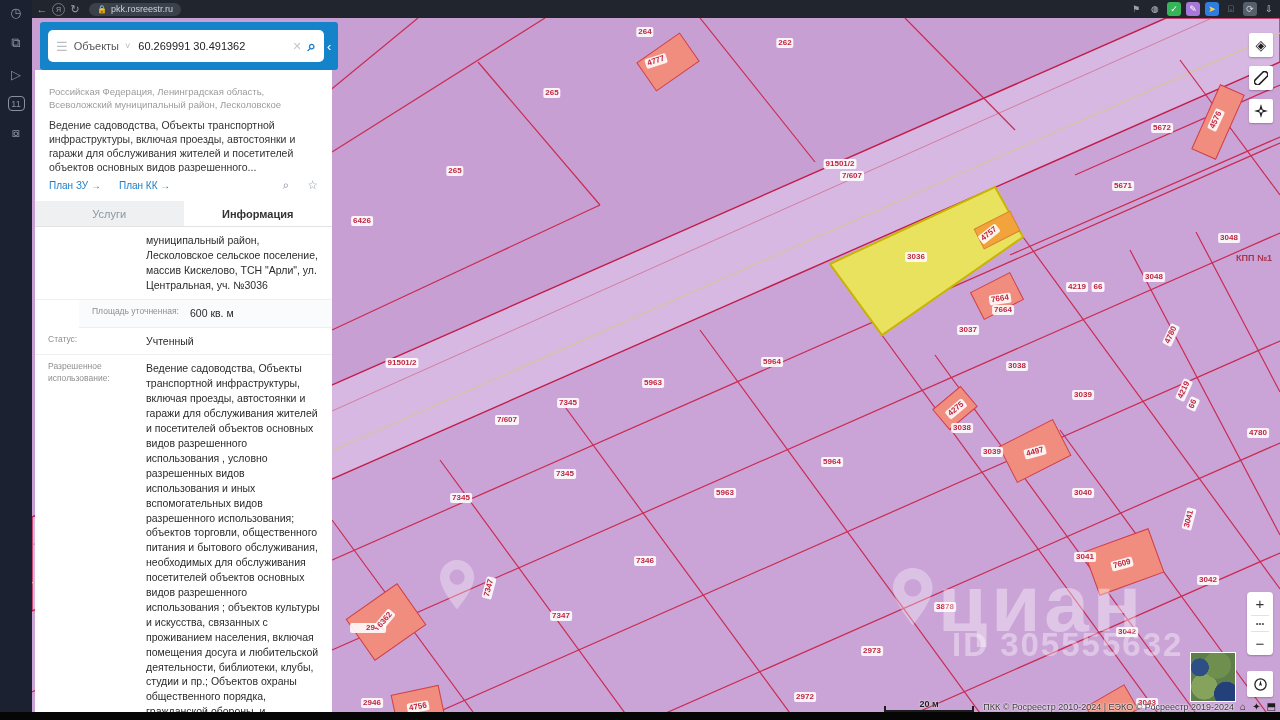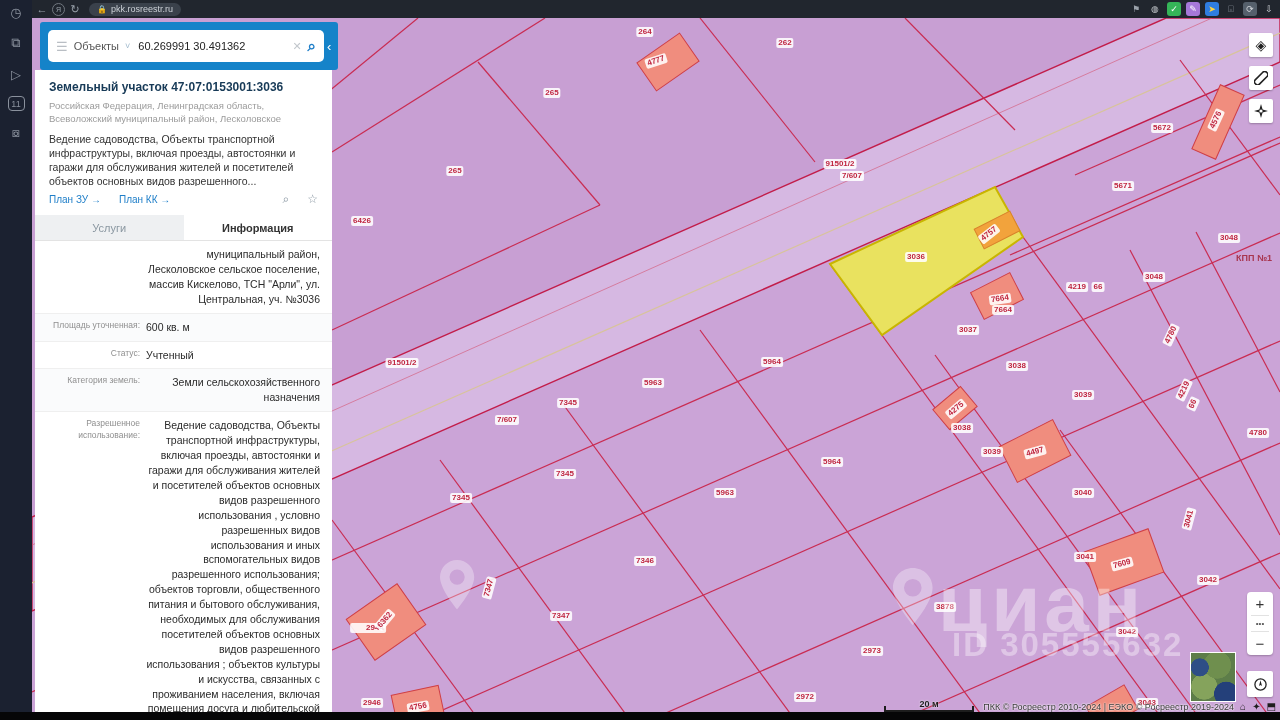--- a/index.html
+++ b/index.html
@@ -63,22 +63,22 @@
   .p-addr{margin-top:6px;font-size:9.5px;color:#9b9b9b;line-height:1.35;height:26px;overflow:hidden;}
   .p-desc{margin-top:7px;font-size:10.5px;color:#333;line-height:1.33;height:53px;overflow:hidden;}
   .p-links{margin-top:6px;display:flex;align-items:center;font-size:10px;color:#1e7ec8;gap:18px;}
   .p-links .spacer{flex:1;}
   .p-lico{color:#8d9aa5;font-size:12px;}
   .tabs{margin-top:9px;display:flex;height:25px;border-bottom:1px solid #e3e3e3;}
   .tab{flex:1;display:flex;align-items:center;justify-content:center;font-size:11px;}
   .tab.active{font-weight:bold;color:#333;background:#fff;}
   .tab.idle{background:#eef0f2;color:#8a97a1;}
   .rows{font-size:10.5px;}
-  .row{display:flex;border-bottom:1px solid #efefef;padding:6px 0;text-align:right;}
-  .row.alt{background:#fafbfc;}
+  .row{display:flex;border-bottom:1px solid #efefef;padding:6px 0;}
+  .row.alt{background:#fafbfc;margin-left:44px;}
   .rlabel{width:92px;min-width:92px;padding-left:13px;font-size:8.5px;color:#8f8f8f;line-height:1.4;}
   .rvalue{padding:0 12px 0 6px;color:#2b2b2b;line-height:1.42;}
 </style>
 </head>
 <body>
 
 <div class="screen">
 
   <div class="abs" id="map">
     <svg width="1248" height="694" viewBox="32 18 1248 694">
@@ -276,21 +276,20 @@
       <span class="chev">˅</span>
       <input class="query" value="60.269991 30.491362" style="">
       <span class="clear">✕</span>
       <span class="mag">⌕</span>
     </div>
     <span class="collapse">‹</span>
   </div>
 
   <div class="abs panel">
     <div class="p-head">
-      <div class="p-title">Земельный участок 47:07:0153001:3036</div>
       <div class="p-addr">Российская Федерация, Ленинградская область, Всеволожский муниципальный район, Лесколовское сельское поселение, массив Кискелово, ТСН "Арли", ул...</div>
       <div class="p-desc">Ведение садоводства, Объекты транспортной инфраструктуры, включая проезды, автостоянки и гаражи для обслуживания жителей и посетителей объектов основных видов разрешенного...</div>
       <div class="p-links">
         <span>План ЗУ →</span>
         <span>План КК →</span>
         <span class="spacer"></span>
         <span class="p-lico">⌕</span>
         <span class="p-lico">☆</span>
       </div>
     </div>
@@ -304,24 +303,20 @@
         <div class="rvalue">муниципальный район, Лесколовское сельское поселение, массив Кискелово, ТСН "Арли", ул. Центральная, уч. №3036</div>
       </div>
       <div class="row alt">
         <div class="rlabel">Площадь уточненная:</div>
         <div class="rvalue">600 кв. м</div>
       </div>
       <div class="row">
         <div class="rlabel">Статус:</div>
         <div class="rvalue">Учтенный</div>
       </div>
-      <div class="row alt">
-        <div class="rlabel">Категория земель:</div>
-        <div class="rvalue">Земли сельскохозяйственного назначения</div>
-      </div>
       <div class="row">
         <div class="rlabel">Разрешенное использование:</div>
         <div class="rvalue">Ведение садоводства, Объекты транспортной инфраструктуры, включая проезды, автостоянки и гаражи для обслуживания жителей и посетителей объектов основных видов разрешенного использования , условно разрешенных видов использования и иных вспомогательных видов разрешенного использования; объектов торговли, общественного питания и бытового обслуживания, необходимых для обслуживания посетителей объектов основных видов разрешенного использования ; объектов культуры и искусства, связанных с проживанием населения, включая помещения досуга и любительской деятельности, библиотеки, клубы, студии и пр.; Объектов охраны общественного порядка, гражданской обороны, и предотвращения чрезвычайной ситуации на объектах основных видов разрешенного использования, условно разрешенных видов использования и иных вспомогательных видов разрешенного использования; иных объектов.</div>
       </div>
     </div>
   </div>
 
   <div class="abs botbar"></div>
 </div>
 

